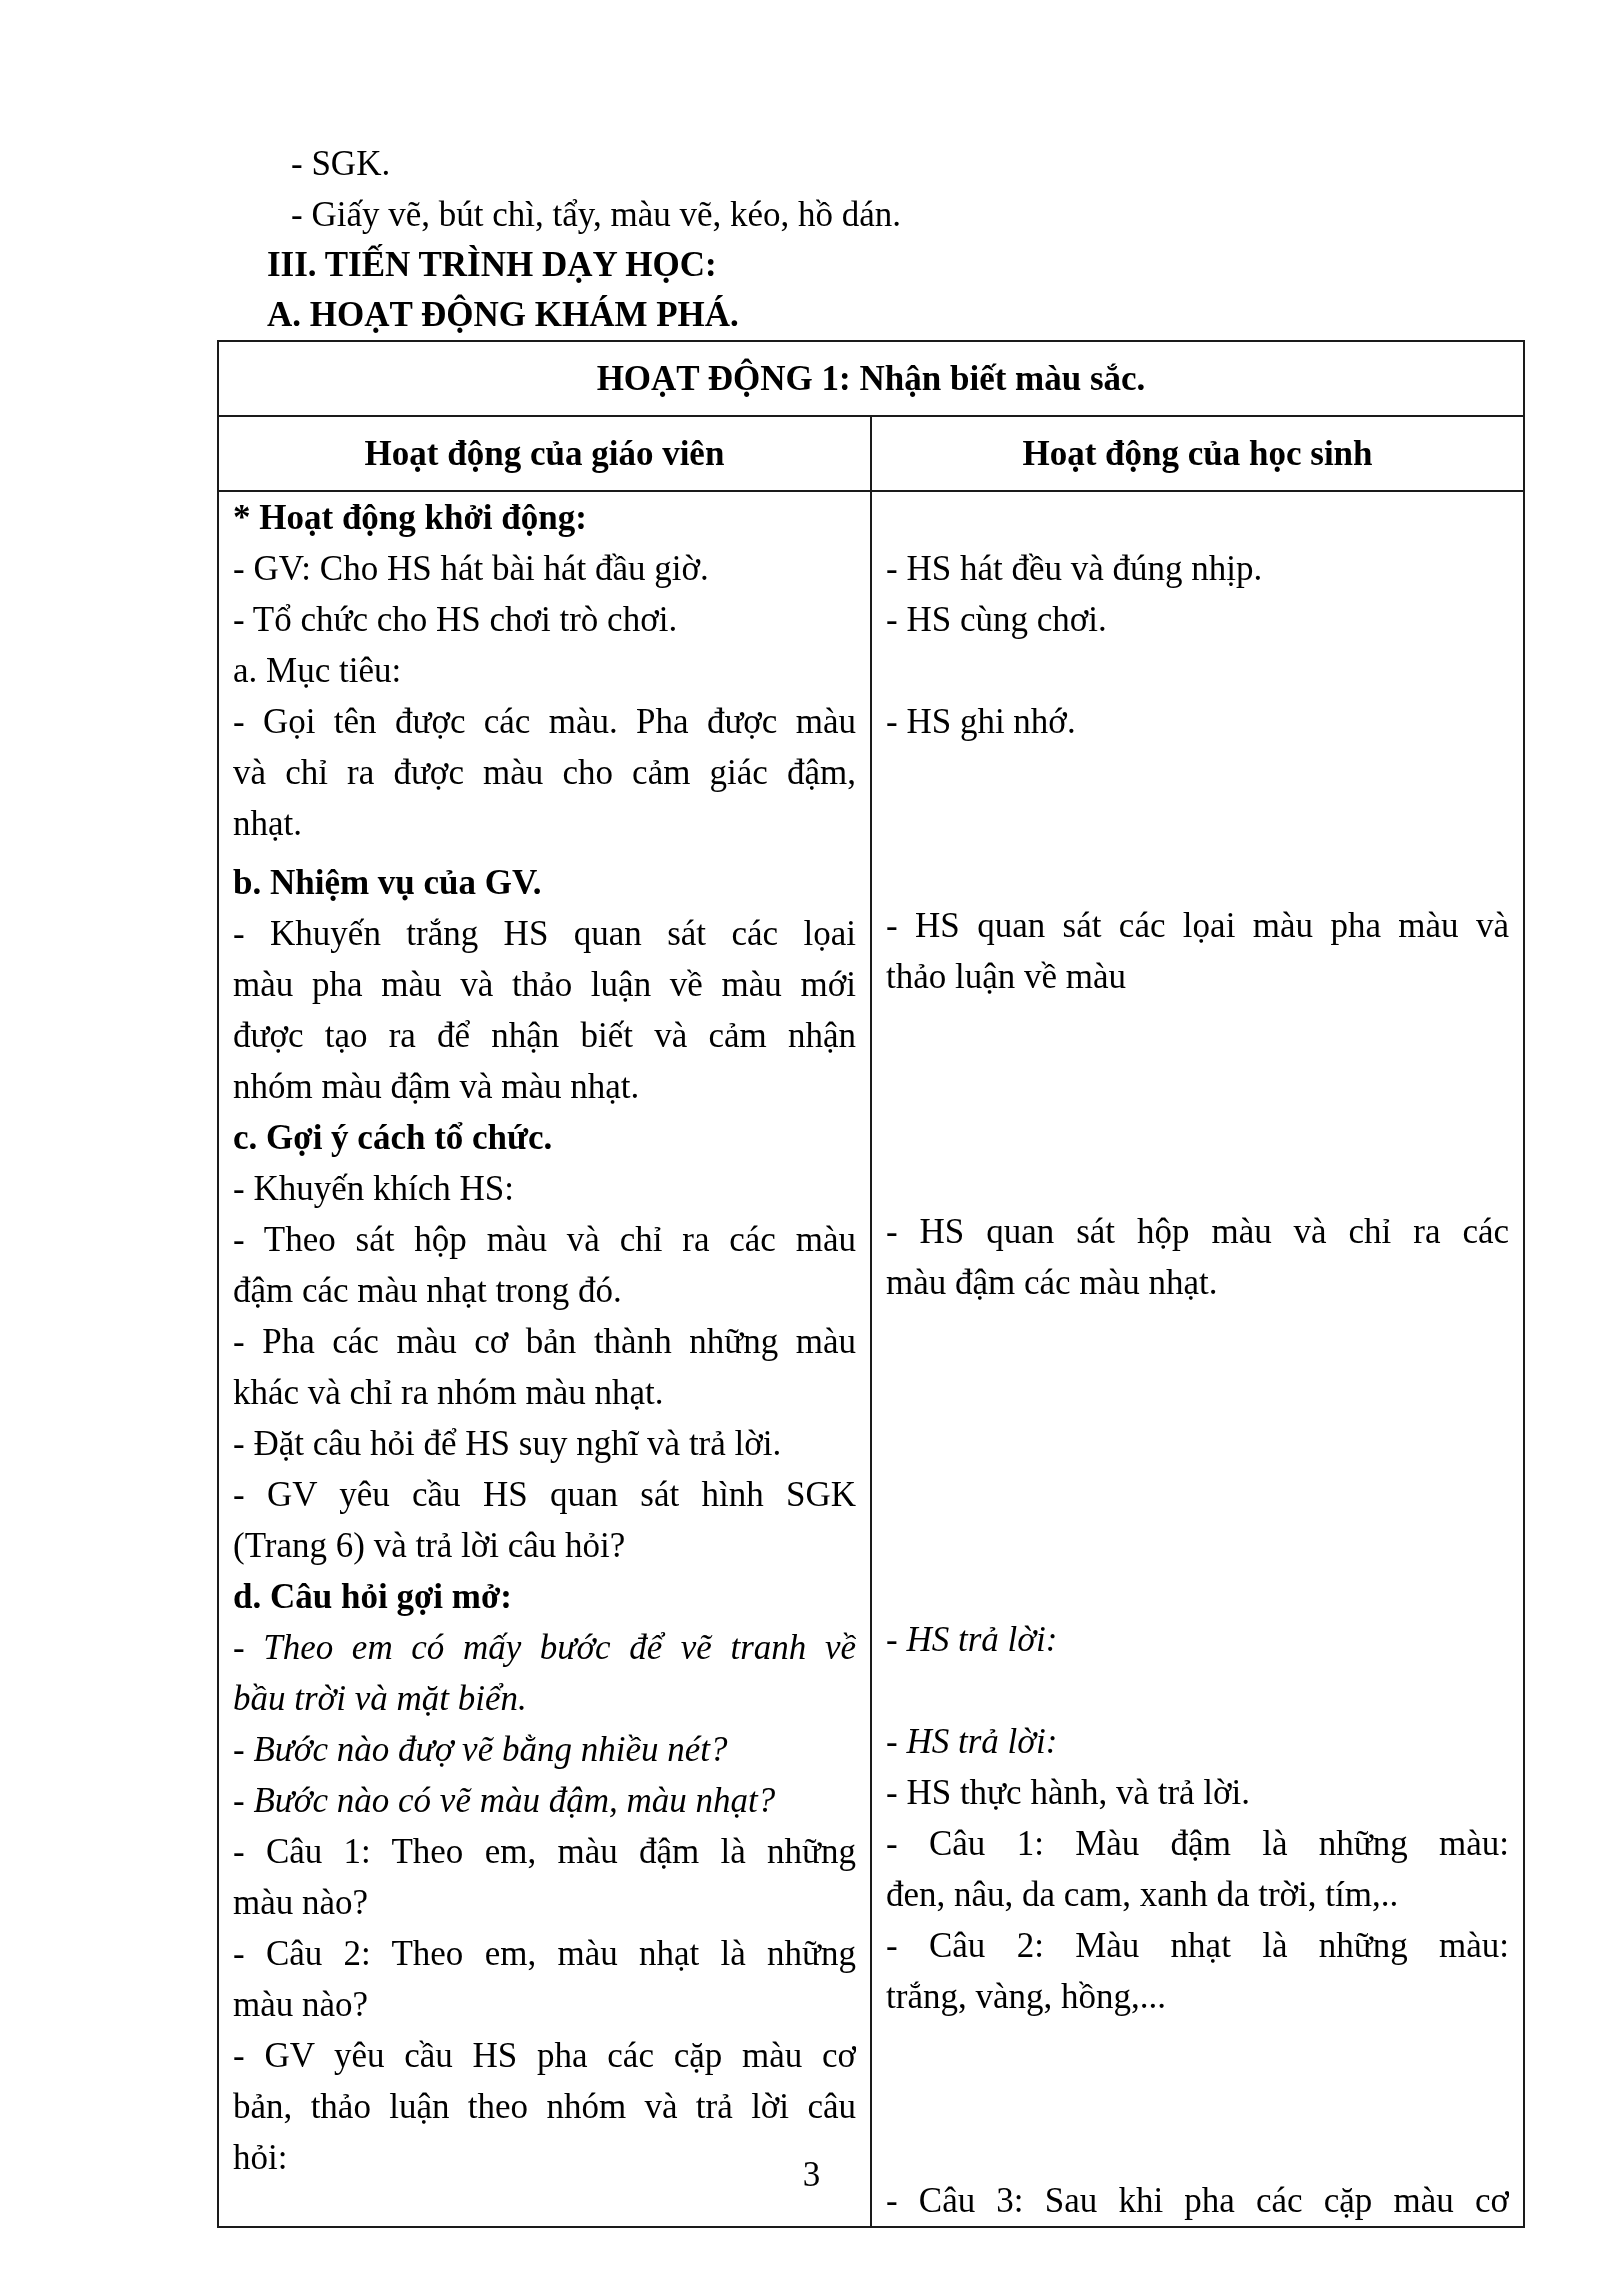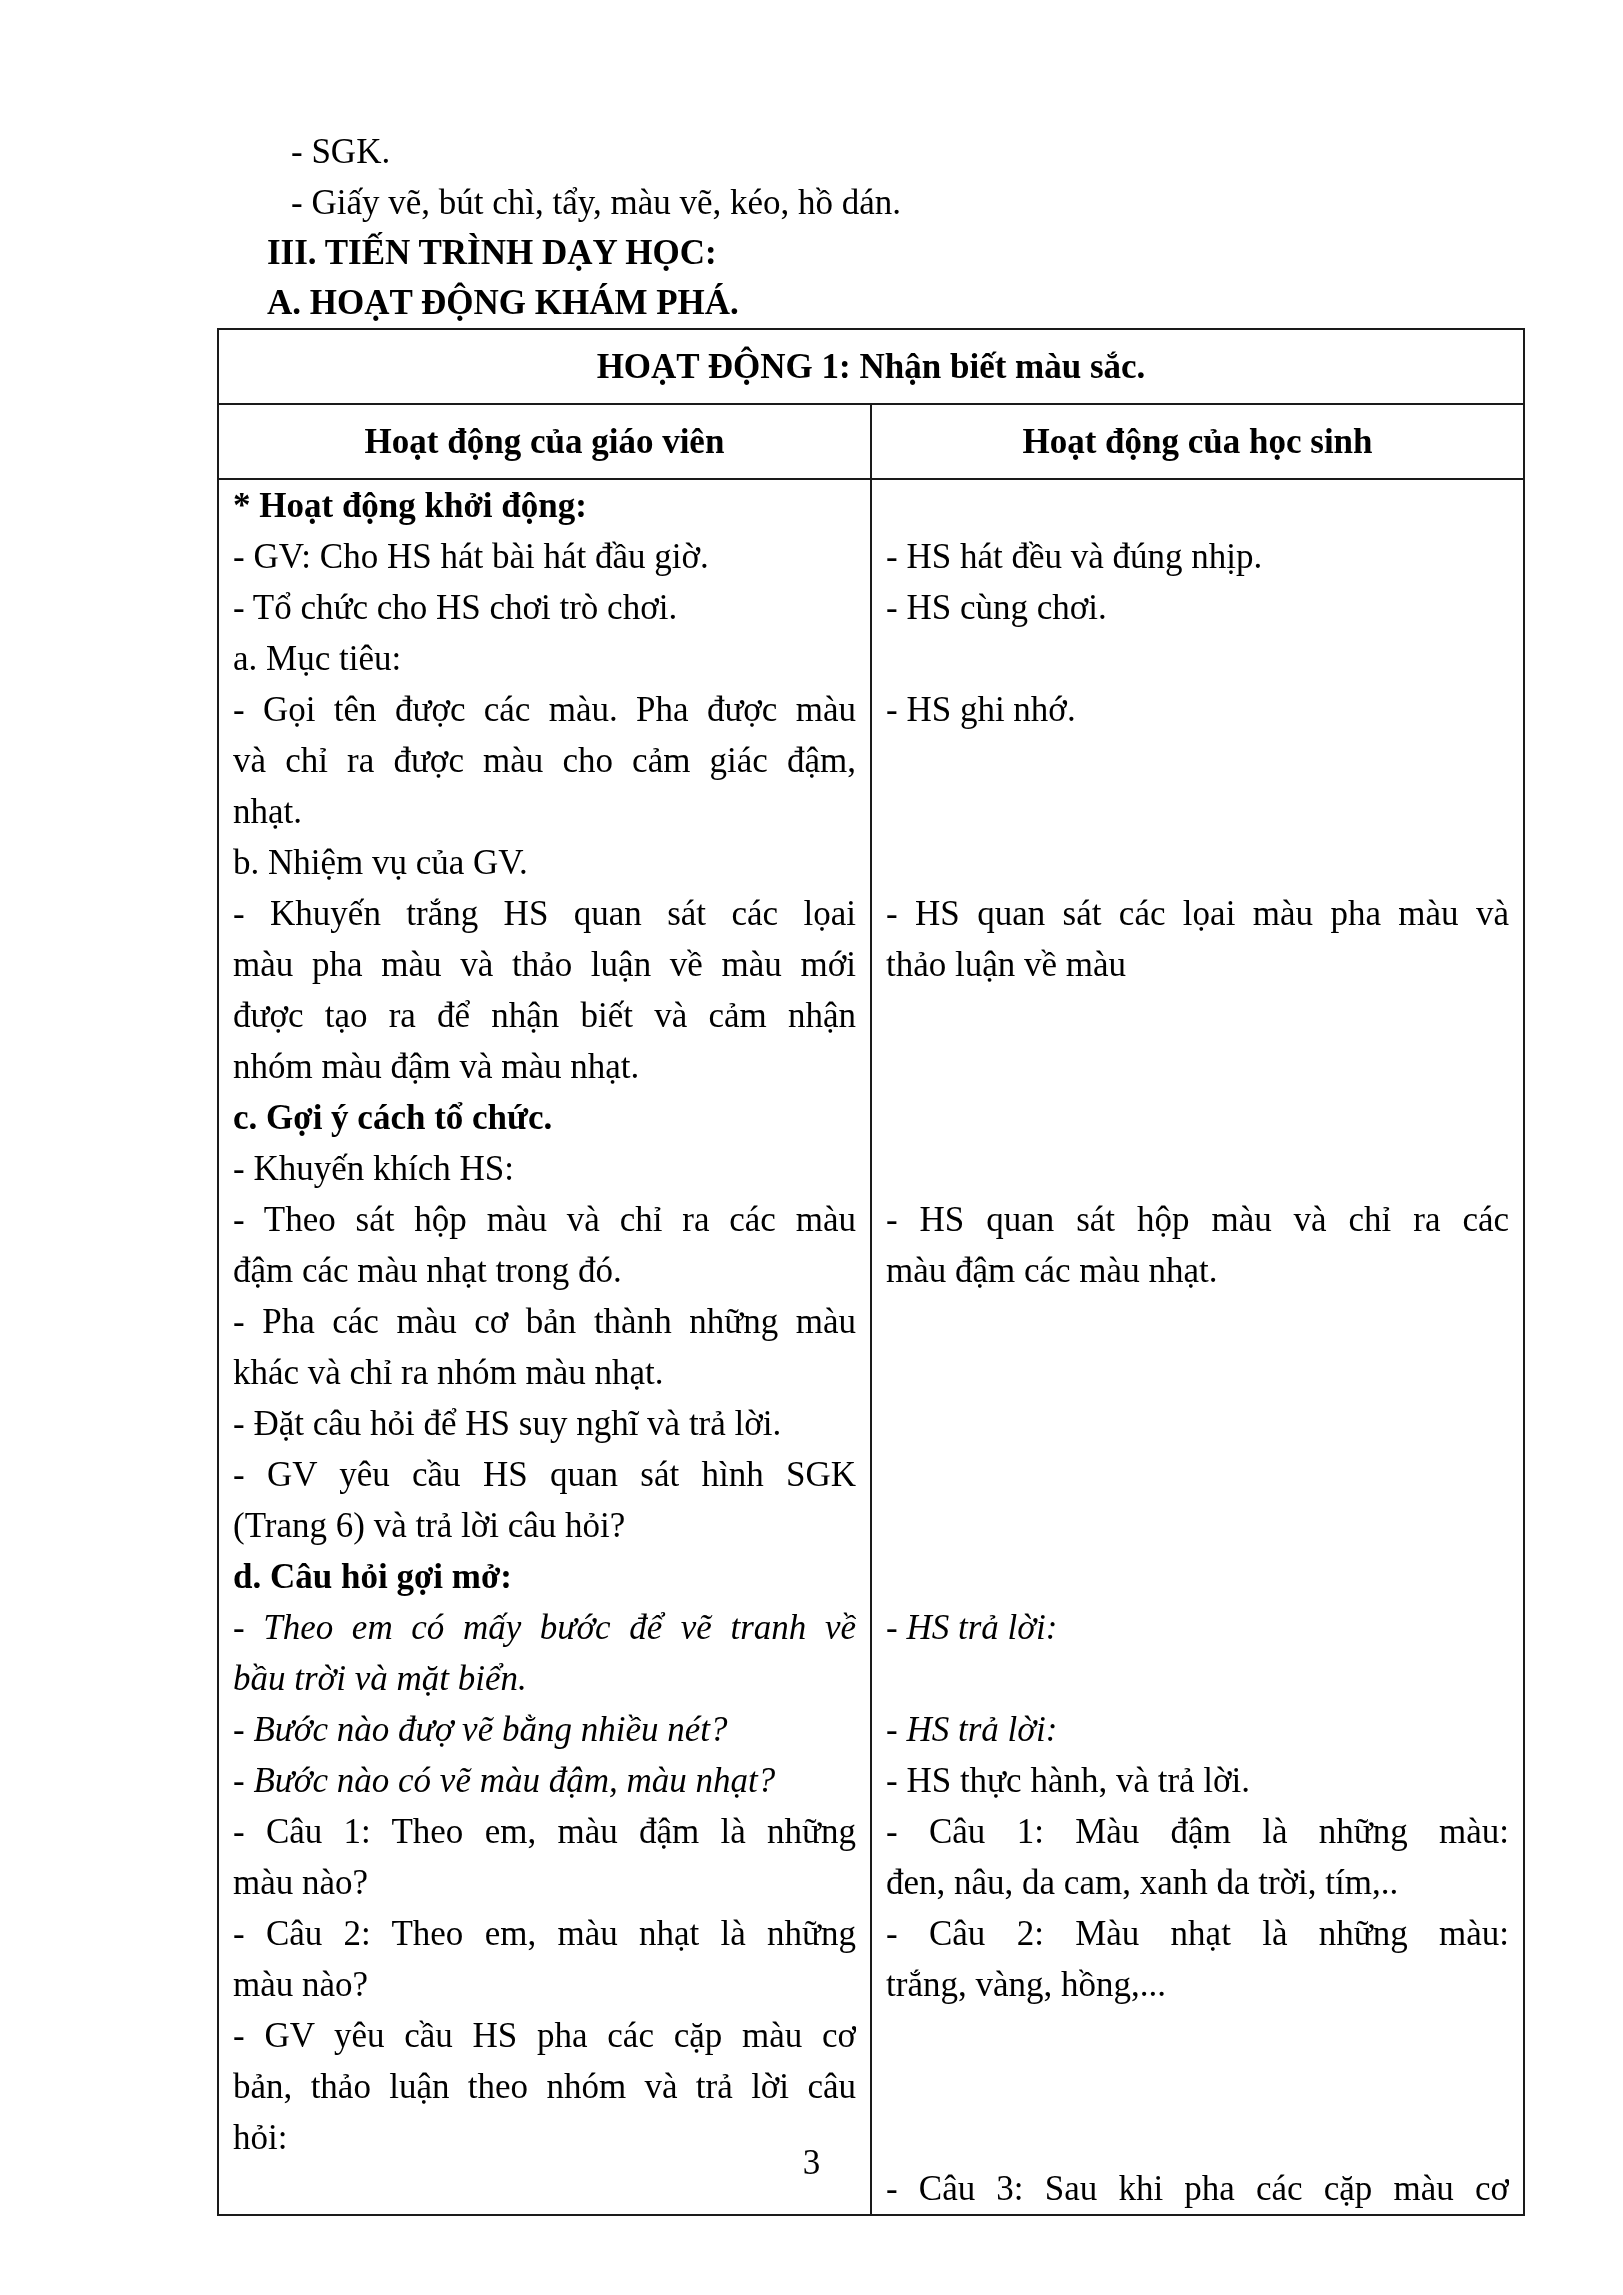--- a/index.html
+++ b/index.html
@@ -1,18 +1,18 @@
 <!DOCTYPE html>
 <html style="font-size:12.6px"><head>
 <meta charset="utf-8">
 <style>
   html, body { margin: 0; padding: 0; background: #ffffff; }
   body { width: 1623px; height: 2295px; position: relative; overflow: hidden;
          font-family: "Liberation Serif", serif; color: #000; }
-  .page { position: absolute; left: 0; top: 4px; width: 1623px; height: 1728px; }
+  .page { position: absolute; left: 0; top: 16px; width: 1623px; height: 1728px; }
   .line { position: absolute; font-size: 35px; line-height: 51px; white-space: nowrap; }
   .b { font-weight: bold; }
   .pre-list { position: absolute; left: 291px; top: 122px; }
   .heading { position: absolute; left: 232px; margin-left: 35px; }
   table.lesson { position: absolute; left: 217px; top: 324px; width: 1306px;
                  border-collapse: collapse; table-layout: fixed; }
   table.lesson td { border: 2.4px solid #1a1a1a; vertical-align: top; padding: 12px; }
   .title-cell { height: 47px; text-align: center; font-weight: bold; font-size: 35px; line-height: 49px; }
   .head-cell { height: 47px; text-align: center; font-weight: bold; font-size: 35px; line-height: 49px; }
   .body-cell { height: 1681px; padding: 0 14px !important; }
@@ -49,21 +49,21 @@
     <tr>
       <td class="body-cell">
         <div id="teacher-lines">
               <div class="cell-line last" style="font-weight: bold;">* Hoạt động khởi động:</div>
               <div class="cell-line last">- GV: Cho HS hát bài hát đầu giờ.</div>
               <div class="cell-line last">- Tổ chức cho HS chơi trò chơi.</div>
               <div class="cell-line last" style="font-weight: normal;">a. Mục tiêu:</div>
               <div class="cell-line">- Gọi tên được các màu. Pha được màu</div>
               <div class="cell-line">và chỉ ra được màu cho cảm giác đậm,</div>
               <div class="cell-line last">nhạt.</div>
-              <div class="cell-line last" style="font-weight: normal;">b. Nhiệm vụ của GV.</div>
+              <div class="cell-line last" style="font-weight: bold; margin-top: 8px;">b. Nhiệm vụ của GV.</div>
               <div class="cell-line">- Khuyến trắng HS quan sát các lọai</div>
               <div class="cell-line">màu pha màu và thảo luận về màu mới</div>
               <div class="cell-line">được tạo ra để nhận biết và cảm nhận</div>
               <div class="cell-line last">nhóm màu đậm và màu nhạt.</div>
               <div class="cell-line last" style="font-weight: bold;">c. Gợi ý cách tổ chức.</div>
               <div class="cell-line last">- Khuyến khích HS:</div>
               <div class="cell-line">- Theo sát hộp màu và chỉ ra các màu</div>
               <div class="cell-line last">đậm các màu nhạt trong đó.</div>
               <div class="cell-line">- Pha các màu cơ bản thành những màu</div>
               <div class="cell-line last">khác và chỉ ra nhóm màu nhạt.</div>

